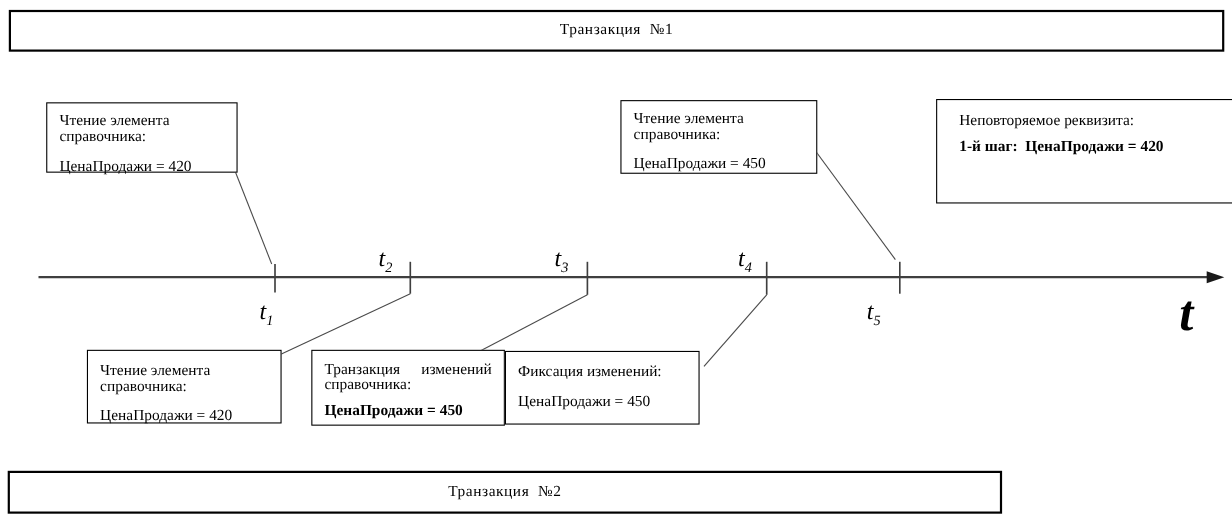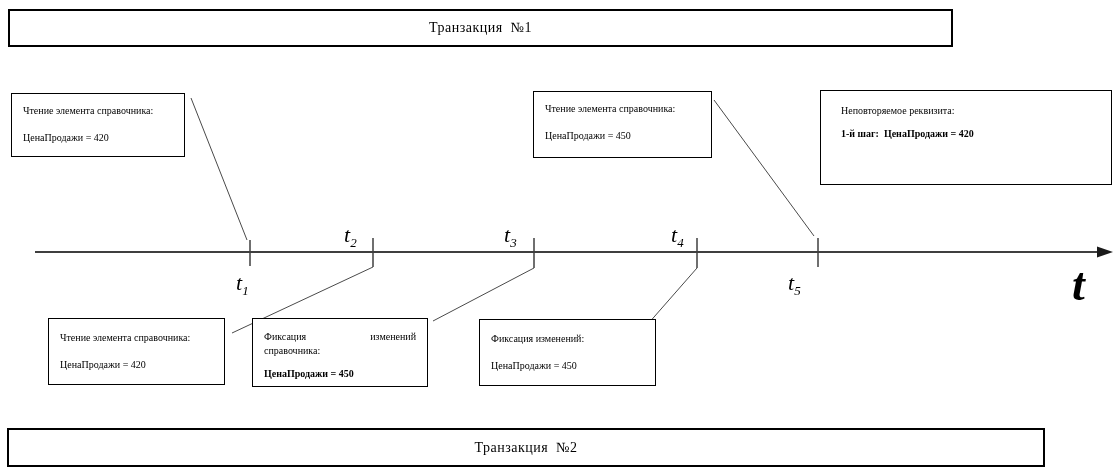--- a/index.html
+++ b/index.html
@@ -7,37 +7,37 @@
   body { font-family: "Liberation Serif", "DejaVu Serif", serif; color: #000; }
   .stage { position: relative; width: 1120px; height: 474px; background: #fff; }
 
   svg.overlay { position: absolute; left: 0; top: 0; width: 1120px; height: 474px; }
 
   .txn-box {
     position: absolute; border: 2px solid #000; background: #fff;
     display: flex; align-items: center; justify-content: center;
     font-size: 14px; letter-spacing: 0.5px; white-space: pre-wrap;
   }
-  .txn-top { left: 8px; top: 9px; width: 945px; height: 38px; }
-  .txn-bottom { left: 7px; top: 428px; width: 1038px; height: 39px; }
+  .txn-top { left: 8px; top: 9px; width: 1105px; height: 38px; }
+  .txn-bottom { left: 7px; top: 428px; width: 904px; height: 39px; }
 
   .note-box {
     position: absolute; border: 1.5px solid #000; background: #fff;
-    padding: 10px 11px; font-size: 10px; line-height: 14px;
+    padding: 10px 11px; font-size: 14px; line-height: 14px; margin-left: 31px;
   }
   .note-box .box-line { white-space: pre-wrap; }
   .note-box .gap { margin-top: 13px; }
   .note-box .gap-sm { margin-top: 9px; font-weight: bold; }
 
   .b-top-left   { left: 11px;  top: 93px;  width: 174px; height: 64px; }
   .b-top-mid    { left: 533px; top: 91px;  width: 179px; height: 67px; }
   .b-top-right  { left: 820px; top: 90px;  width: 292px; height: 95px; padding: 13px 20px; }
   .b-bot-left   { left: 48px;  top: 318px; width: 177px; height: 67px; padding-top: 12px; }
   .b-bot-mid    { left: 252px; top: 318px; width: 176px; height: 69px; padding-top: 11px; }
-  .b-bot-right  { left: 479px; top: 319px; width: 177px; height: 67px; padding-top: 12px; }
+  .b-bot-right  { left: 428px; top: 319px; width: 177px; height: 67px; padding-top: 12px; }
 
   .justify-row { display: flex; justify-content: space-between; }
 
   .tick-label {
     position: absolute; font-style: italic; font-size: 22px; line-height: 22px;
   }
   .tick-label sub { font-size: 13px; font-style: italic; line-height: 0; }
   .tl-1 { left: 236px; top: 272px; text-align: center; }
   .tl-2 { left: 344px; top: 224px; }
   .tl-3 { left: 504px; top: 224px; }
@@ -94,21 +94,21 @@
     <div class="box-line gap-sm">1-й шаг:  ЦенаПродажи = 420</div>
   </div>
 
   <div class="note-box b-bot-left">
     <div class="box-line">Чтение элемента справочника:</div>
     <div class="box-line gap">ЦенаПродажи = 420</div>
   </div>
 
   <div class="note-box b-bot-mid">
     <div class="box-line justify-row">
-      <span>Фиксация</span>
+      <span>Транзакция</span>
       <span>изменений</span>
     </div>
     <div class="box-line">справочника:</div>
     <div class="box-line gap-sm">ЦенаПродажи = 450</div>
   </div>
 
   <div class="note-box b-bot-right">
     <div class="box-line">Фиксация изменений:</div>
     <div class="box-line gap">ЦенаПродажи = 450</div>
   </div>

